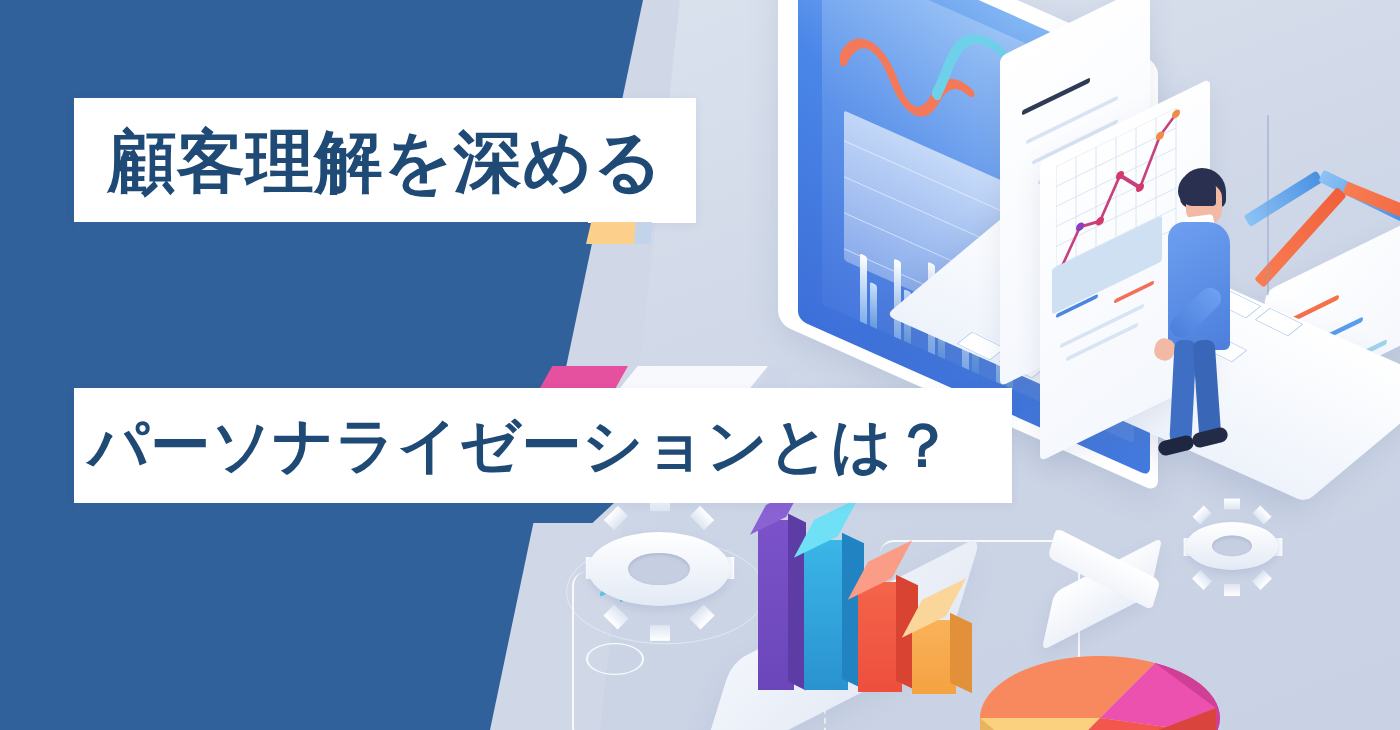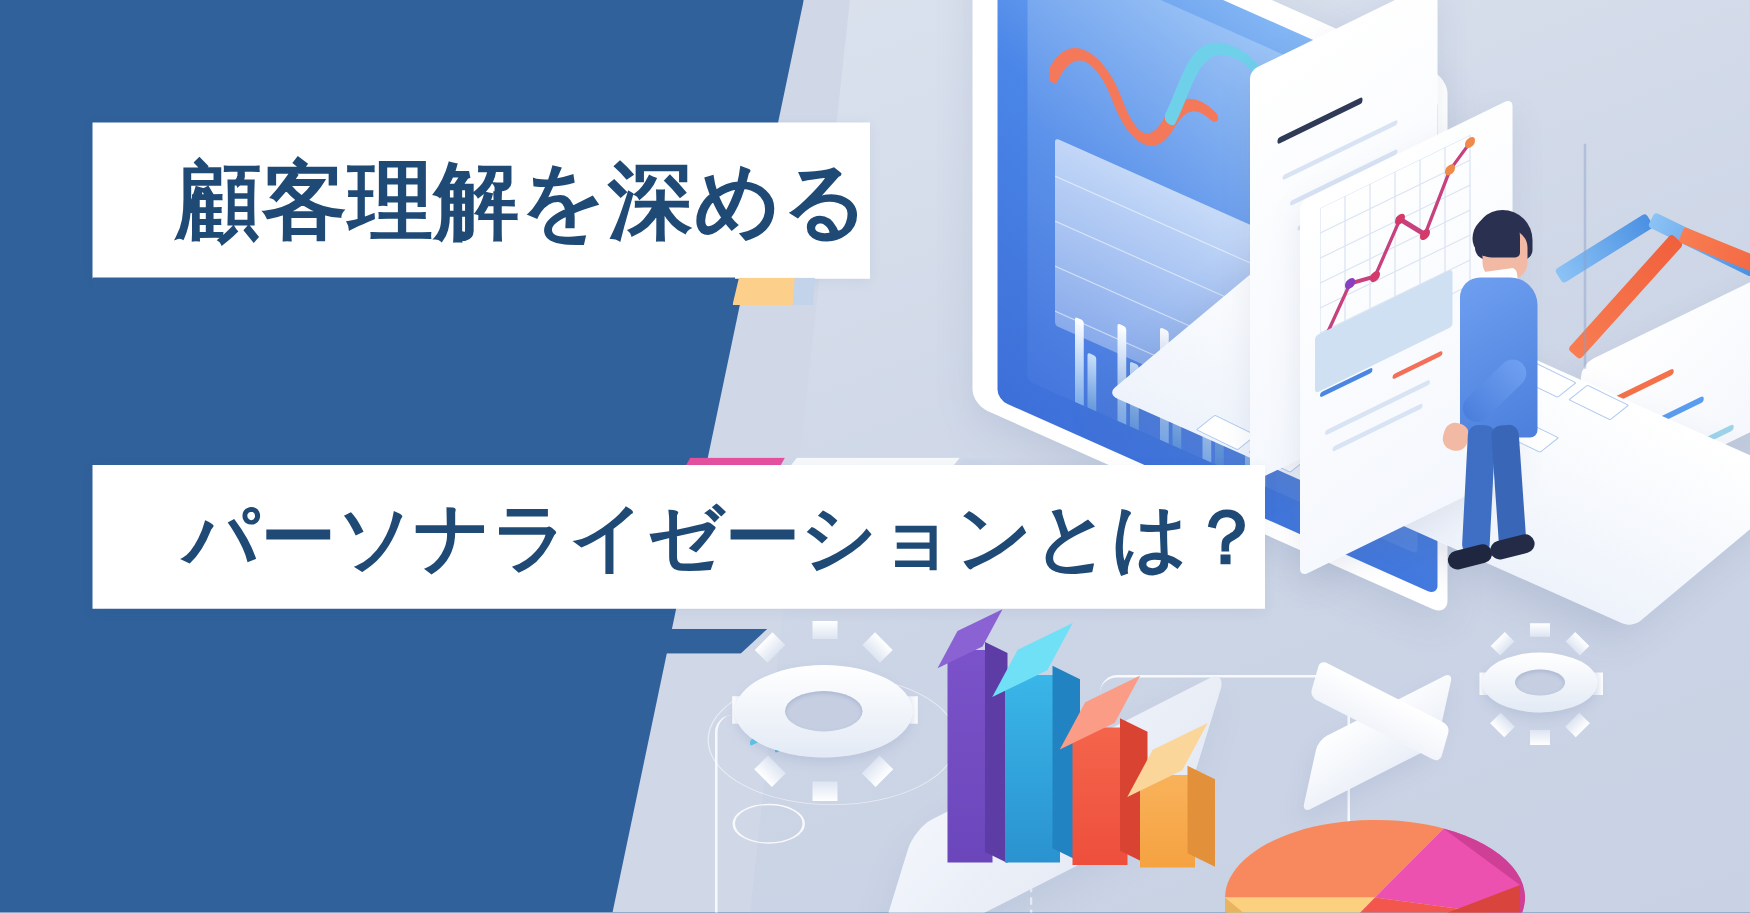--- a/index.html
+++ b/index.html
@@ -178,35 +178,34 @@
     border-radius:6px;
   }
 
   
   .title-block { position:absolute; left:0; top:0; width:1100px; height:730px; }
   .tbox {
     position:absolute;
     background:#ffffff;
     display:flex; align-items:center;
     box-shadow:0 2px 10px rgba(40,70,120,.07);
-    justify-content:flex-end;
   }
   .tbox span {
     color:#1f4a76;
     font-weight:700;
     letter-spacing:.012em;
     white-space:nowrap;
     line-height:1;
     font-family:"Liberation Sans","DejaVu Sans",sans-serif;
   }
   #tb1 { left:74px; top:98px;  width:622px; height:125px; padding-left:34px; }
   #tb1 span { font-size:68px; }
   #tb2 { left:74px; top:243px; width:700px; height:124px; padding-left:34px; }
   #tb2 span { font-size:63px; }
-  #tb3 { left:74px; top:372px; width:938px; height:115px; padding-left:34px; }
+  #tb3 { left:74px; top:388px; width:938px; height:115px; padding-left:14px; }
   #tb3 span { font-size:60px; }
 
   .accent { position:absolute; height:22px; }
   #acc-blue-1 { left:74px; top:222px; width:514px; background:#30619a; }
   #acc-yellow { left:586px; top:222px; width:52px; background:#fcd08a;
                 clip-path:polygon(10% 0,100% 0,92% 100%,0 100%); }
   #acc-grey-1 { left:634px; top:222px; width:18px; background:#c3d4ea;
                 clip-path:polygon(10% 0,100% 0,92% 100%,0 100%); }
   #acc-blue-2 { left:74px; top:366px; width:472px; height:22px; background:#30619a; }
   #acc-pink   { left:540px; top:366px; width:88px; height:22px; background:#e5509f;

